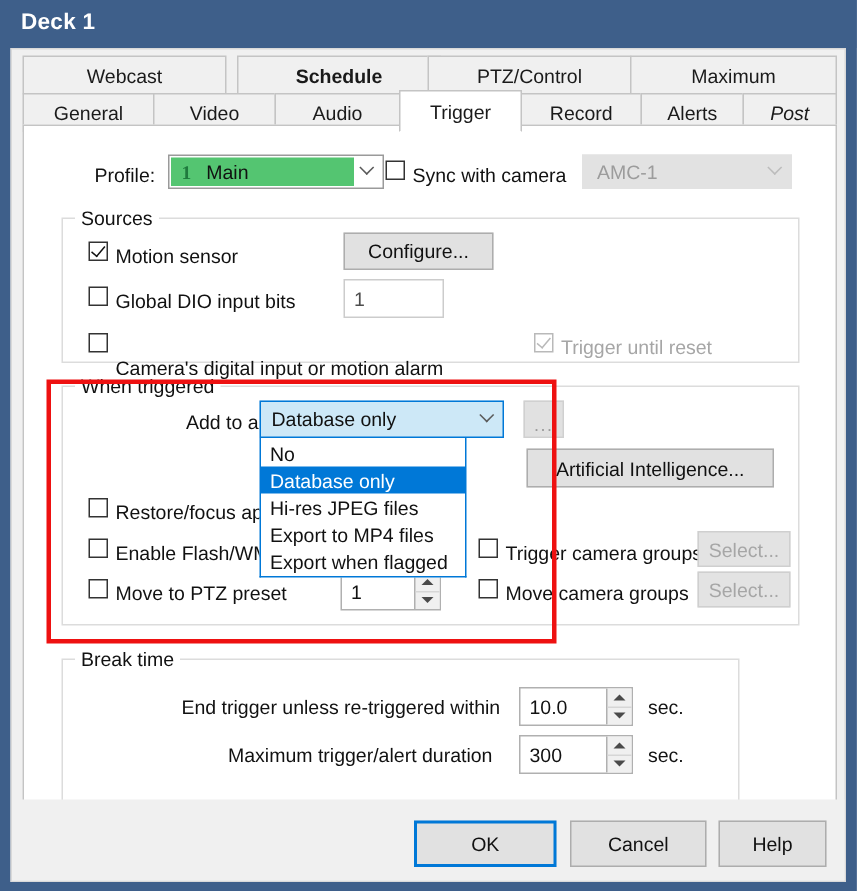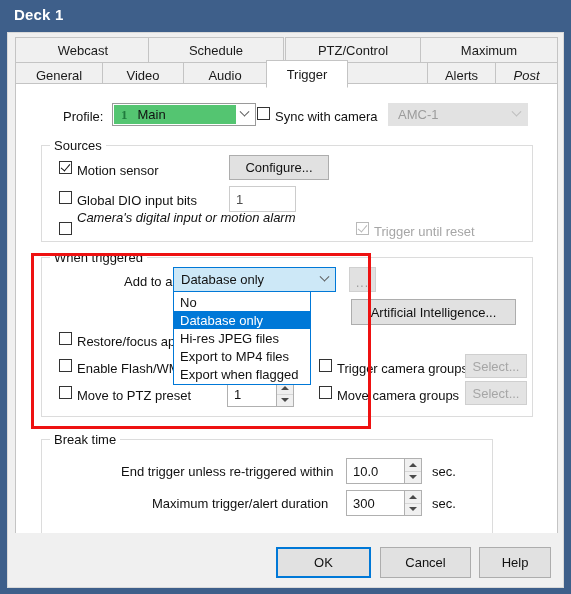--- a/index.html
+++ b/index.html
@@ -319,21 +319,21 @@
   </div>
 
   <div class="client">
 
     <div class="tabstrip">
 
       <div class="tabrow top">
         <div class="tab" style="left:0px;width:136px;">
           <span>Webcast</span>
         </div>
-        <div class="tab" style="left:133px;width:136px;">
+        <div class="tab" style="left:143px;width:136px;font-weight:bold;">
           <span>Schedule</span>
         </div>
         <div class="tab" style="left:270px;width:136px;">
           <span>PTZ/Control</span>
         </div>
         <div class="tab" style="left:405px;width:138px;">
           <span>Maximum</span>
         </div>
       </div>
 
@@ -342,20 +342,23 @@
           <span>General</span>
         </div>
         <div class="tab" style="left:87px;width:82px;">
           <span>Video</span>
         </div>
         <div class="tab" style="left:168px;width:84px;">
           <span>Audio</span>
         </div>
         <div class="tab selected" style="left:251px;width:82px;">
           <span>Trigger</span>
+        </div>
+        <div class="tab" style="left:332px;width:81px;">
+          <span>Record</span>
         </div>
         <div class="tab" style="left:412px;width:69px;">
           <span>Alerts</span>
         </div>
         <div class="tab" style="left:480px;width:63px;font-style:italic;">
           <span>Post</span>
         </div>
       </div>
     </div>
 
@@ -392,21 +395,21 @@
           <span>Configure...</span>
         </div>
 
         <div class="chk" style="left:17px;top:45px;"></div>
         <div class="lbl" style="left:35px;top:47px;">Global DIO input bits</div>
         <div class="textbox" style="left:187px;top:40px;width:67px;height:26px;">
           <span>1</span>
         </div>
 
         <div class="chk" style="left:17px;top:76px;"></div>
-        <div class="lbl" style="left:35px;top:64px;font-style:italic;">Camera's digital input or motion alarm</div>
+        <div class="lbl" style="left:35px;top:92px;">Camera's digital input or motion alarm</div>
 
         <div class="chk checked dim" style="left:314px;top:76px;"></div>
         <div class="lbl dim" style="left:332px;top:78px;">Trigger until reset</div>
       </div>
 
       <div class="groupbox" style="left:25px;top:173px;width:492px;height:160px;">
         <div class="group-title">When triggered</div>
 
         <div class="lbl" style="left:82px;top:16px;">Add to alerts list:</div>
 

